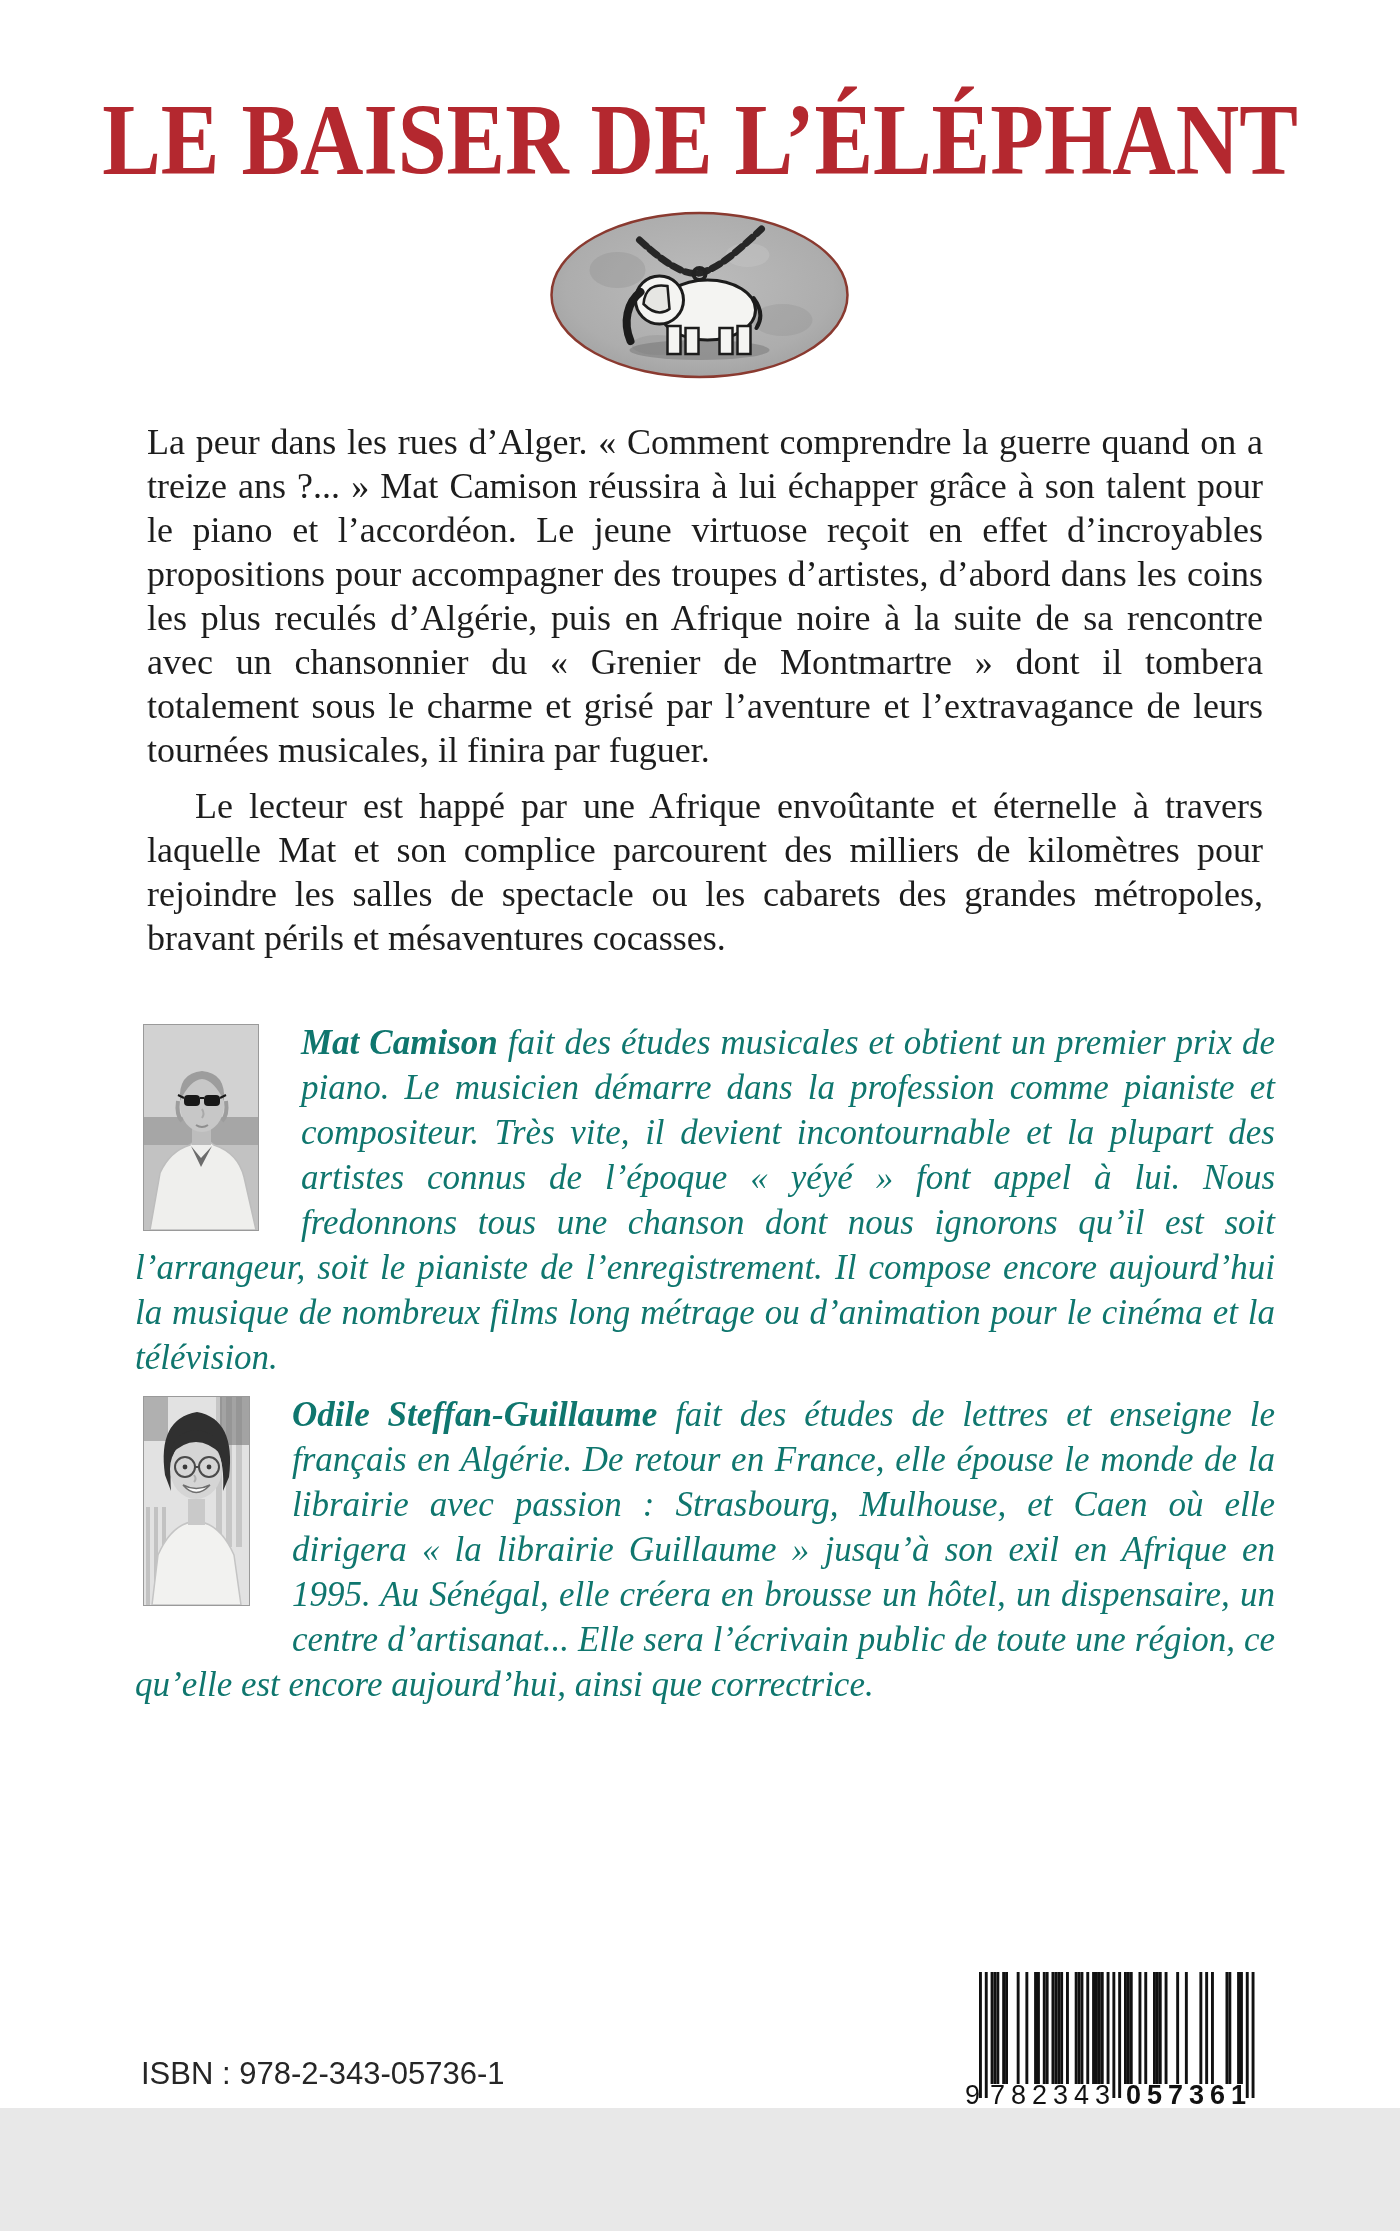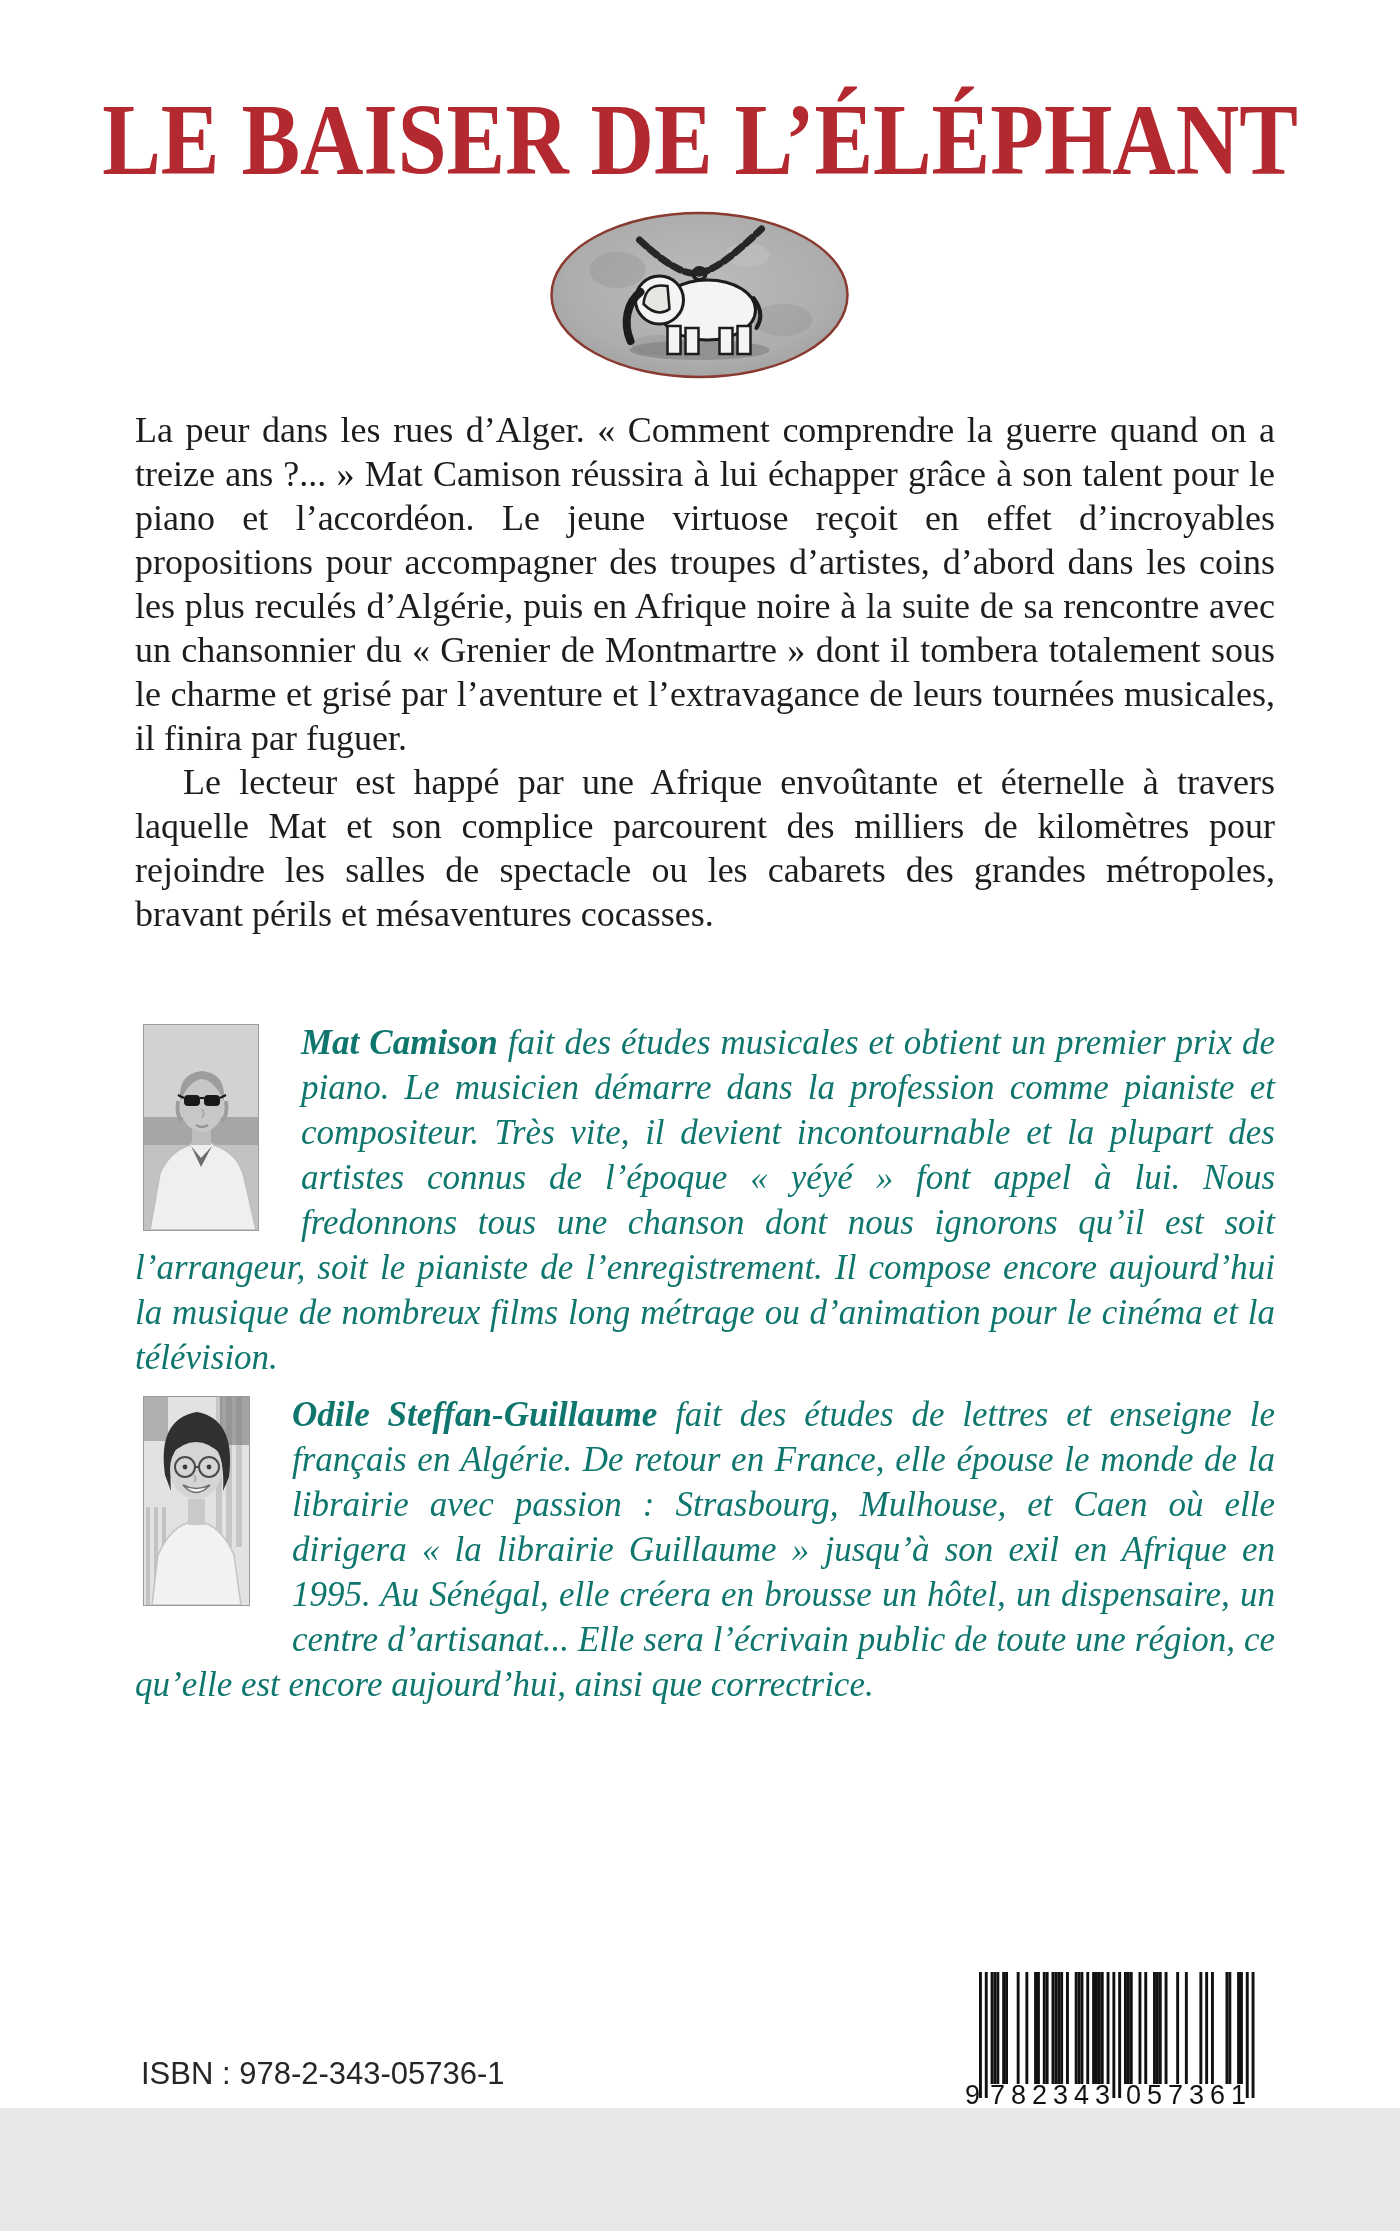--- a/index.html
+++ b/index.html
@@ -26,21 +26,21 @@
   }
   .medallion{
     position:absolute;top:210px;left:50%;transform:translateX(-50%);
     width:305px;height:170px;
   }
   .synopsis{
     position:absolute;top:408px;left:135px;width:1140px;
     font-size:36px;line-height:44px;
     text-align:justify;
   }
-  .synopsis p{margin:0;}
+  .synopsis p{margin:12px;}
   .synopsis p.indent{text-indent:48px;}
   .bio{
     position:absolute;left:135px;width:1140px;
     font-style:italic;
     font-size:35px;line-height:45px;
     text-align:justify;
     color:#0f766e;
   }
   .bio .photo{
     float:left;
@@ -75,21 +75,21 @@
   }
   .barcode svg{position:absolute;top:0;left:0;}
   .barcode .digits{
     position:absolute;top:108px;left:0;width:292px;height:34px;
     font-family:"Liberation Sans", sans-serif;
     font-size:27px;color:#111;
   }
   .barcode .digits span{position:absolute;top:0;display:inline-block;}
   .bc-d1{left:0;width:13px;}
   .bc-g1{left:25px;width:118px;text-align:left;letter-spacing:6px;}
-  .bc-g2{left:161px;width:118px;text-align:center;letter-spacing:6px;}
+  .bc-g2{left:161px;width:118px;text-align:center;letter-spacing:6px;font-weight:bold;}
 </style>
 </head>
 <body>
 
 <div id="page">
 
   <div class="title">LE BAISER DE L’ÉLÉPHANT</div>
 
   <div class="medallion">
     <svg width="305" height="170" viewBox="0 0 305 170">

